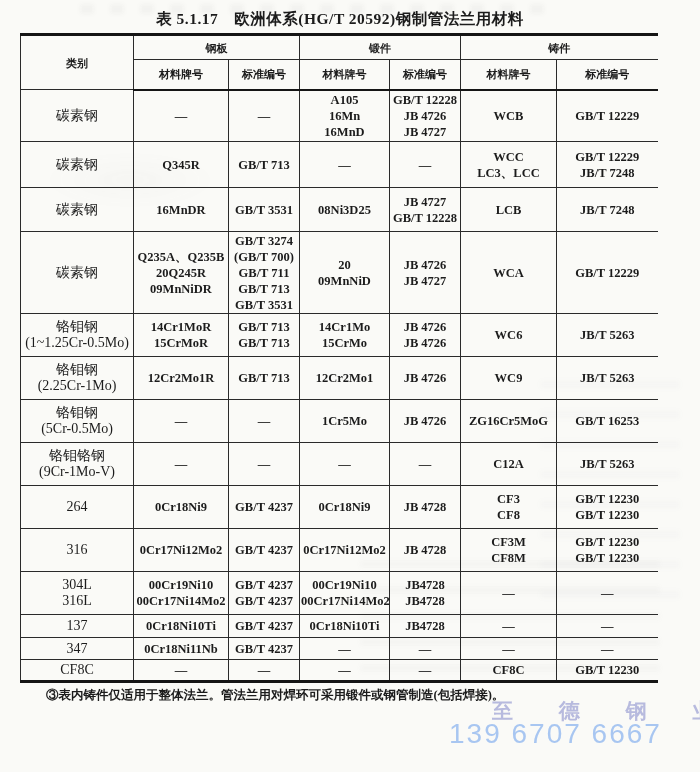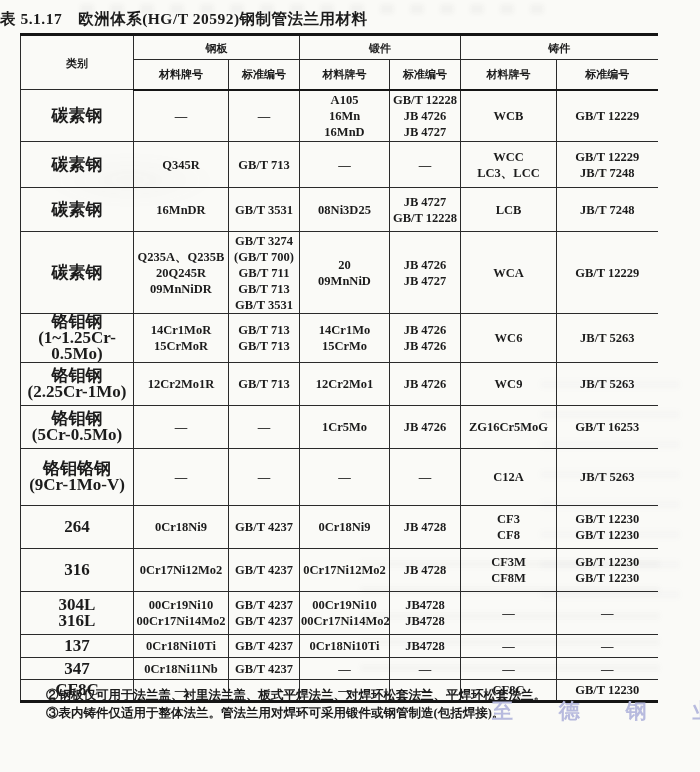--- a/index.html
+++ b/index.html
@@ -18,21 +18,21 @@
       background:repeating-linear-gradient(90deg,rgba(120,120,120,.10) 0 14px,transparent 14px 30px);}
   .a2{left:360px;top:560px;width:300px;height:120px;
       background:repeating-linear-gradient(180deg,rgba(130,130,130,.07) 0 8px,transparent 8px 26px);}
   .a3{left:40px;top:150px;width:180px;height:60px;
       background:radial-gradient(ellipse at center,rgba(120,120,120,.06),transparent 70%);}
   .a4{left:540px;top:380px;width:140px;height:220px;
       background:repeating-linear-gradient(180deg,rgba(120,125,140,.05) 0 9px,transparent 9px 30px);}
 
   .title{
     position:absolute;left:0;top:9px;width:680px;
-    font-size:15.5px;font-weight:700;letter-spacing:.5px;
+    text-align:center;font-size:15.5px;font-weight:700;letter-spacing:.5px;
   }
 
   table.mat{
     position:absolute;left:20px;top:33px;
     width:637px;table-layout:fixed;border-collapse:collapse;
     font-size:12.5px;font-weight:600;
     border-top:3px solid #151515;
     border-bottom:3px solid #151515;
     border-left:1px solid #2a2a2a;
   }
@@ -42,21 +42,21 @@
     text-align:center;vertical-align:middle;
     padding:0 1px;
     white-space:pre-line;
     line-height:16px;
     overflow:hidden;
   }
   
   table.mat td:last-child,table.mat th:last-child{border-right:none;}
   table.mat tr.hdr2 th{border-bottom:2px solid #151515;}
   th{font-weight:700;font-size:11px;}
-  td.cat{font-weight:700;font-size:17px;}
+  td.cat{font-weight:400;font-size:14px;}
 
   .notes{
     position:absolute;left:33px;top:687px;width:620px;
     font-size:12.5px;font-weight:600;line-height:17.5px;
   }
   .notes .n1{padding-left:0;}
   .notes .nx{padding-left:13px;}
 
   .wm-name{
     position:absolute;left:492px;top:697px;
@@ -187,21 +187,21 @@
     <tr style="height:43px">
       <td class="cat">铬钼钢
 (5Cr-0.5Mo)</td>
       <td>—</td>
       <td>—</td>
       <td>1Cr5Mo</td>
       <td>JB 4726</td>
       <td>ZG16Cr5MoG</td>
       <td>GB/T 16253</td>
     </tr>
-    <tr style="height:57px">
+    <tr style="height:43px">
       <td class="cat">铬钼铬钢
 (9Cr-1Mo-V)</td>
       <td>—</td>
       <td>—</td>
       <td>—</td>
       <td>—</td>
       <td>C12A</td>
       <td>JB/T 5263</td>
     </tr>
     <tr style="height:43px">
@@ -264,19 +264,19 @@
       <td>—</td>
       <td>—</td>
       <td>—</td>
       <td>CF8C</td>
       <td>GB/T 12230</td>
     </tr>
   </tbody>
     </table>
 
   <div class="notes">
-    <div class="nx">②钢板仅可用于法兰盖、衬里法兰盖、板式平焊法兰、对焊环松套法兰、平焊环松套法兰。</div>
     <div class="nx">③表内铸件仅适用于整体法兰。管法兰用对焊环可采用锻件或钢管制造(包括焊接)。</div>
   </div>
 
   <div class="wm-name">至 德 钢 业</div>
+  <div class="wm-phone">139 6707 6667</div>
 
 </div>
 
 </body></html>

